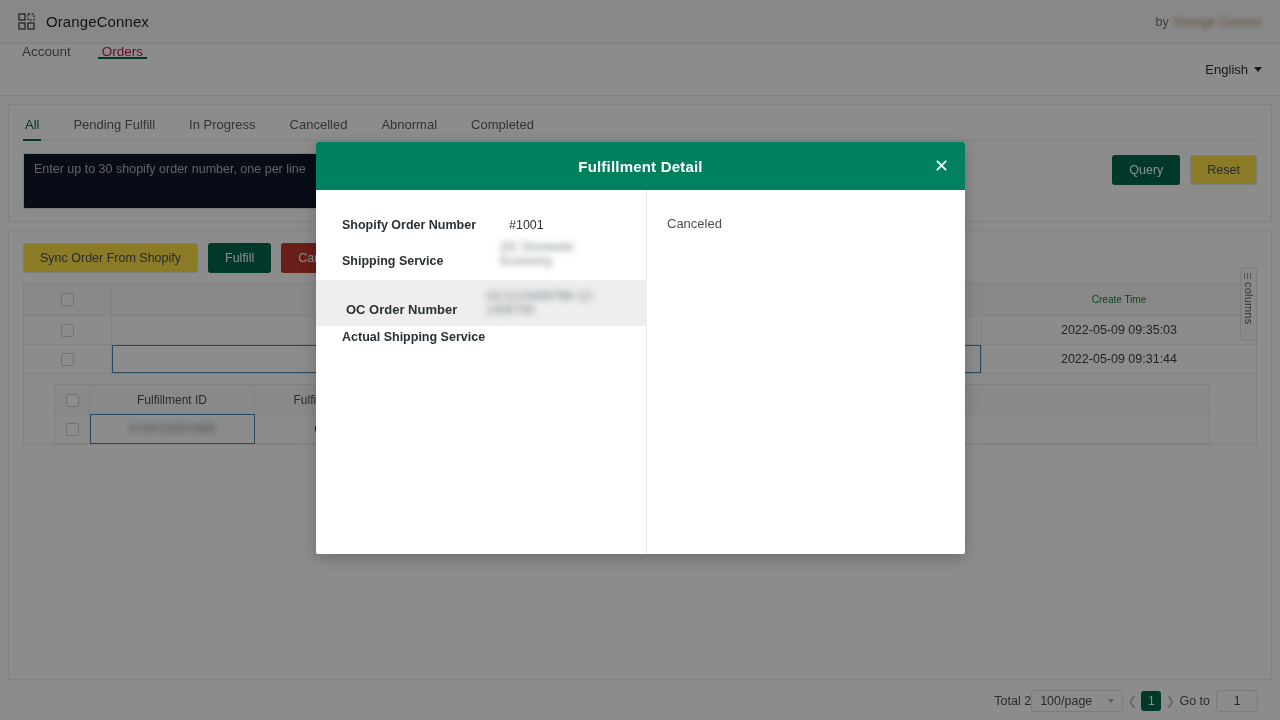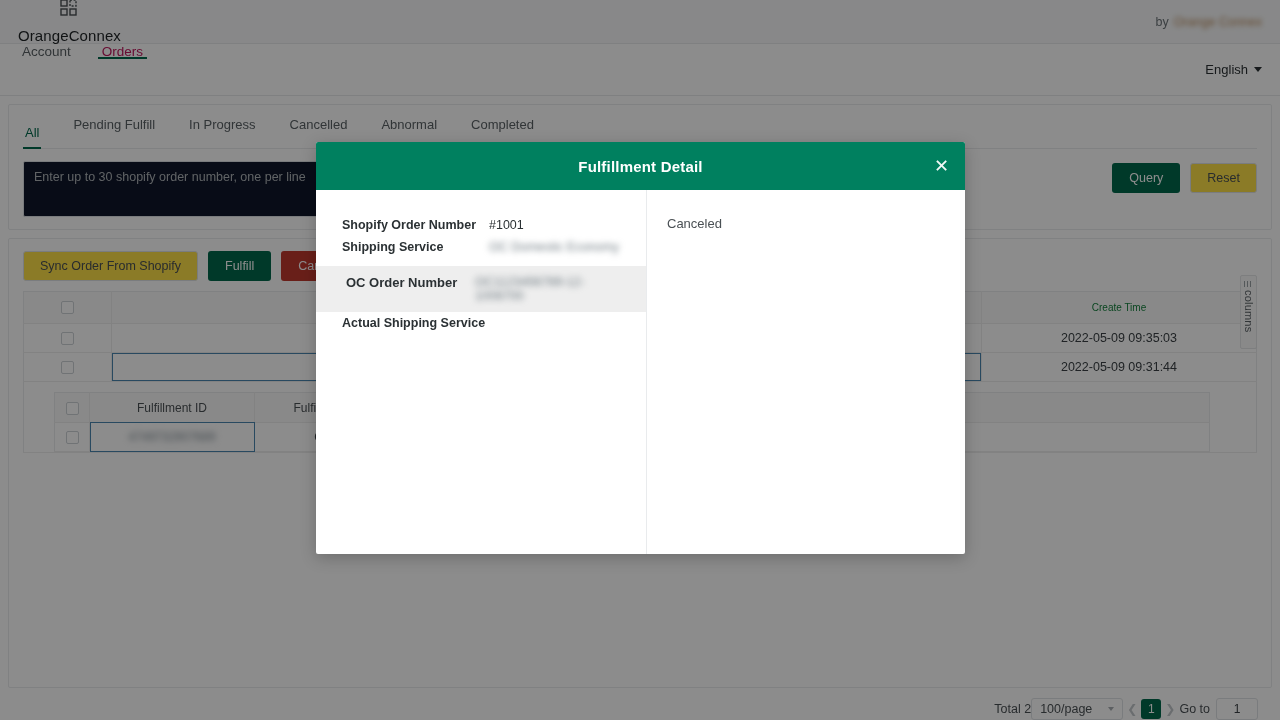--- a/index.html
+++ b/index.html
@@ -13,21 +13,21 @@
 
   
   .page { position: absolute; inset: 0; background: #ffffff; }
 
   
   .brandbar {
     height: 44px; background: #f7f8f9;
     display: flex; align-items: center; justify-content: space-between;
     padding: 0 18px; border-bottom: 1px solid #e8eaec;
   }
-  .brand-left { display: flex; align-items: center; gap: 10px; flex-direction: column; }
+  .brand-left { display: flex; align-items: center; gap: 10px; }
   .brand-logo { width: 18px; height: 18px; display: block; }
   .brand-name { font-size: 15px; color: #1f2326; letter-spacing: .1px; }
   .brand-right { font-size: 12.5px; color: #6c7378; display: flex; align-items: center; gap: 5px; }
   .blur-soft { filter: blur(2.6px); color: #b98a5a; }
 
   
   .navbar {
     height: 52px; background: #ffffff; border-bottom: 1px solid #e8eaec;
     display: flex; align-items: stretch; justify-content: space-between;
     padding: 0 18px;
@@ -50,21 +50,21 @@
   .card {
     background: #fff; border: 1px solid #e9ebed; border-radius: 2px;
   }
   .filter-card { padding: 0 14px 12px 14px; }
 
   .subtabs { display: flex; gap: 30px; border-bottom: 1px solid #e9ebed; padding-top: 8px; }
   .subtab {
     font-size: 13px; color: #5a6165; padding: 4px 2px 8px 2px;
     position: relative; cursor: pointer; white-space: nowrap;
   }
-  .subtab.active { color: #00694c; margin-top: 8px; }
+  .subtab.active { color: #00694c; }
   .subtab.active::after {
     content: ""; position: absolute; left: 0; right: 0; bottom: -1px; height: 2px; background: #00694c;
   }
 
   .filter-row { display: flex; align-items: flex-start; justify-content: space-between; padding-top: 12px; }
   .order-textarea {
     width: 580px; height: 56px; border: 1px solid #dfe2e5; border-radius: 2px;
     font-family: "Liberation Sans", sans-serif; font-size: 12.5px; color: #9aa0a4;
     padding: 8px 10px; resize: none; background: #0f172a;
   }
@@ -177,21 +177,21 @@
   .modal-close {
     position: absolute; right: 16px; top: 50%; transform: translateY(-50%);
     font-size: 18px; line-height: 1; color: #fff; cursor: pointer; opacity: .95;
   }
   .modal-body { flex: 1; display: flex; }
   .modal-left { width: 330px; padding: 24px 0 0 0; }
   .modal-right { flex: 1; border-left: 1px solid #e9ebed; padding: 24px 0 0 20px; }
   .status-text { font-size: 13px; color: #4a5054; }
 
   .detail-row {
-    display: flex; align-items: flex-start; padding: 4px 24px 4px 26px; min-height: 22px;
+    display: flex; align-items: flex-end; padding: 4px 24px 4px 26px; min-height: 22px; gap: 20px;
   }
   .detail-label { width: 147px; font-size: 12.5px; font-weight: bold; color: #2b3134; }
   .detail-value { font-size: 12.5px; color: #2b3134; }
   .detail-row.highlight { background: #eeeeee; padding-top: 9px; padding-bottom: 9px; margin-top: 8px; }
   .detail-row.highlight .detail-label { font-size: 13px; padding-left: 4px; width: 143px; }
   .blur-val { filter: blur(3.2px); color: #6f7b82; display: inline-block; }
 </style>
 </head>
 <body>
 

